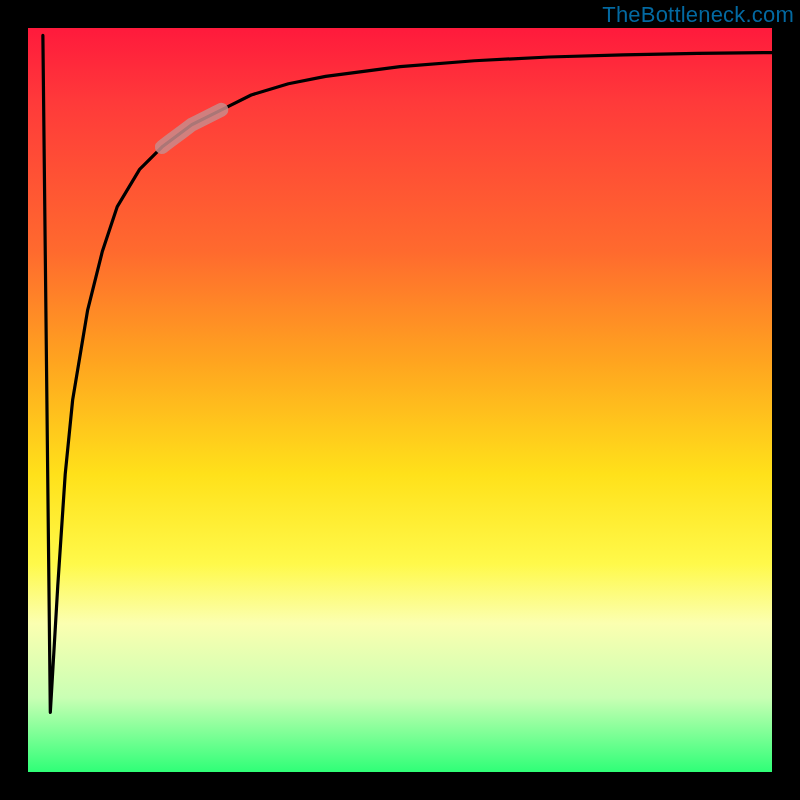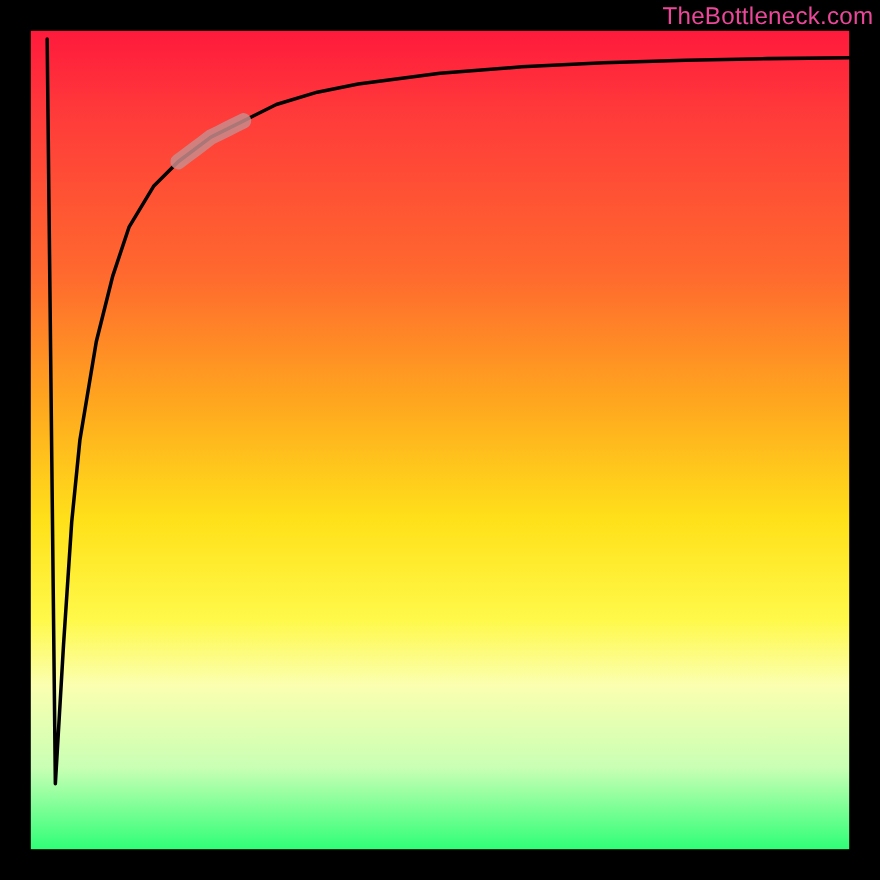--- a/index.html
+++ b/index.html
@@ -34,21 +34,21 @@
       #fff94a 72%,
       #fbffb0 80%,
       #c9ffb4 90%,
       #2fff77 100%
     );
   }
   .watermark {
     position: absolute;
     top: 2px;
     right: 6px;
-    color: #ec4899;
+    color: #0369a1;
     font-size: 22px;
     letter-spacing: 0.2px;
     user-select: none;
   }
   svg.curve {
     position: absolute;
     left: 0;
     top: 0;
     width: 744px;
     height: 744px;

